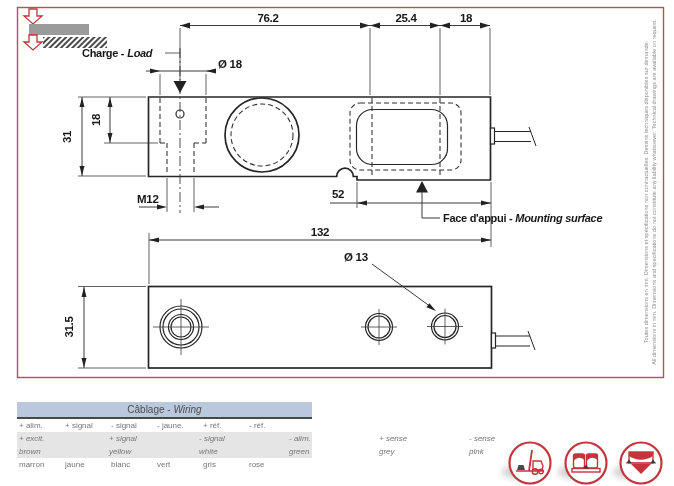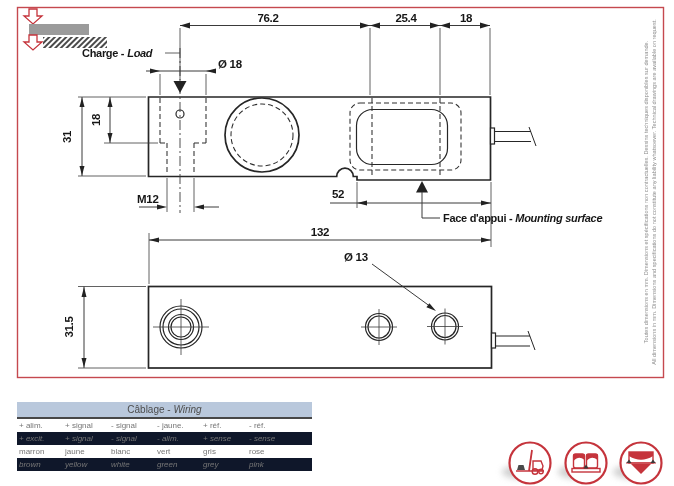--- a/index.html
+++ b/index.html
@@ -18,21 +18,21 @@
   .cline{stroke:#3a3a3a;stroke-width:0.9;fill:none;stroke-dasharray:10 3 2 3;}
   .ah{fill:#222;stroke:none;}
   .red{stroke:#c5343c;fill:none;}
   
   #wiring{position:absolute;left:17px;top:402px;width:295px;font-size:8px;color:#767676;}
   #wiring .hd{height:15px;line-height:15px;text-align:center;background:#b9c8dc;
               color:#4d4d4d;font-size:10px;border-bottom:2px solid #474747;}
   #wiring .row{display:grid;grid-template-columns:repeat(6,46px);padding-left:2px;
                height:13px;line-height:13px;}
   #wiring .row div{}
-  #wiring .row.alt{background:#0f172a;font-style:italic;}
+  #wiring .row.alt{background:#e5e5e5;font-style:italic;gap:44px;}
 </style>
 </head>
 <body>
 
 <div id="stage">
 
 <svg id="drawing-svg" width="674" height="486" viewBox="0 0 674 486">
   <defs>
     <pattern id="hatch" width="4" height="4" patternUnits="userSpaceOnUse" patternTransform="rotate(45)">
       <rect width="4" height="4" fill="#fff"></rect>
@@ -246,31 +246,31 @@
     <div>- réf.</div>
   </div>
   <div class="row alt">
     <div>+ excit.</div>
     <div>+ signal</div>
     <div>- signal</div>
     <div>- alim.</div>
     <div>+ sense</div>
     <div>- sense</div>
   </div>
+  <div class="row alt">
+    <div>brown</div>
+    <div>yellow</div>
+    <div>white</div>
+    <div>green</div>
+    <div>grey</div>
+    <div>pink</div>
+  </div>
   <div class="row">
     <div>marron</div>
     <div>jaune</div>
     <div>blanc</div>
     <div>vert</div>
     <div>gris</div>
     <div>rose</div>
   </div>
-  <div class="row alt">
-    <div>brown</div>
-    <div>yellow</div>
-    <div>white</div>
-    <div>green</div>
-    <div>grey</div>
-    <div>pink</div>
-  </div>
 </div>
 
 </div>
 
 </body></html>

